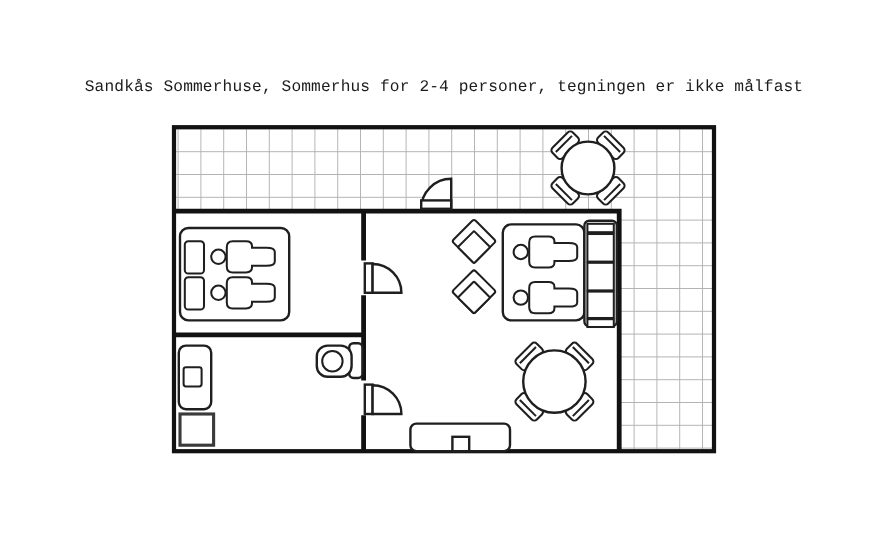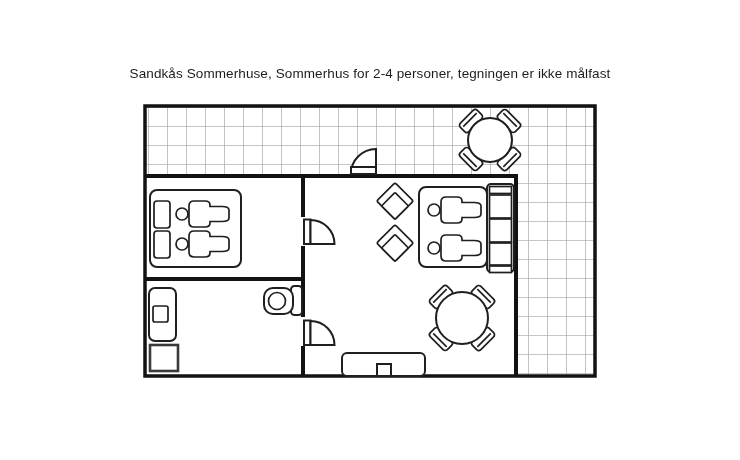--- a/index.html
+++ b/index.html
@@ -1,18 +1,18 @@
 <!DOCTYPE html>
 <html style="--background: #ffffff; --text: #1c1c1c; --wall: #121212; --furniture: #1f1f1f; --grid: #b3b3b3;"><head>
 <meta charset="utf-8">
 <style>
   html,body { margin:0; padding:0; }
   body { width:740px; height:460px; background:var(--background,#fff); overflow:hidden;
          font-family:"Liberation Sans", sans-serif; }
-  .stage { position:relative; width:740px; height:460px; background:var(--background,#fff); }
+  .stage { position:relative; width:740px; height:460px; background:var(--background,#fff);font-family:Liberation Mono, monospace; }
   .title { position:absolute; top:66px; left:0; width:100%; text-align:center;
            font-size:13.5px; color:var(--text,#1c1c1c); letter-spacing:0.1px; }
   svg { position:absolute; top:0; left:0; }
   .wall   { stroke:var(--wall,#111); stroke-width:4; fill:none; stroke-linecap:butt; }
   .outer  { stroke:var(--wall,#111); stroke-width:3.5; fill:none; }
   .furn   { stroke:var(--furniture,#1f1f1f); stroke-width:2; fill:#fff; }
   .furnthin { stroke:var(--furniture,#1f1f1f); stroke-width:1.7; fill:#fff; }
   .gridline { stroke:var(--grid,#b3b3b3); stroke-width:1.6; fill:none; }
   .shower { stroke:#3a3a3a; stroke-width:2.6; fill:#fff; }
 </style>

